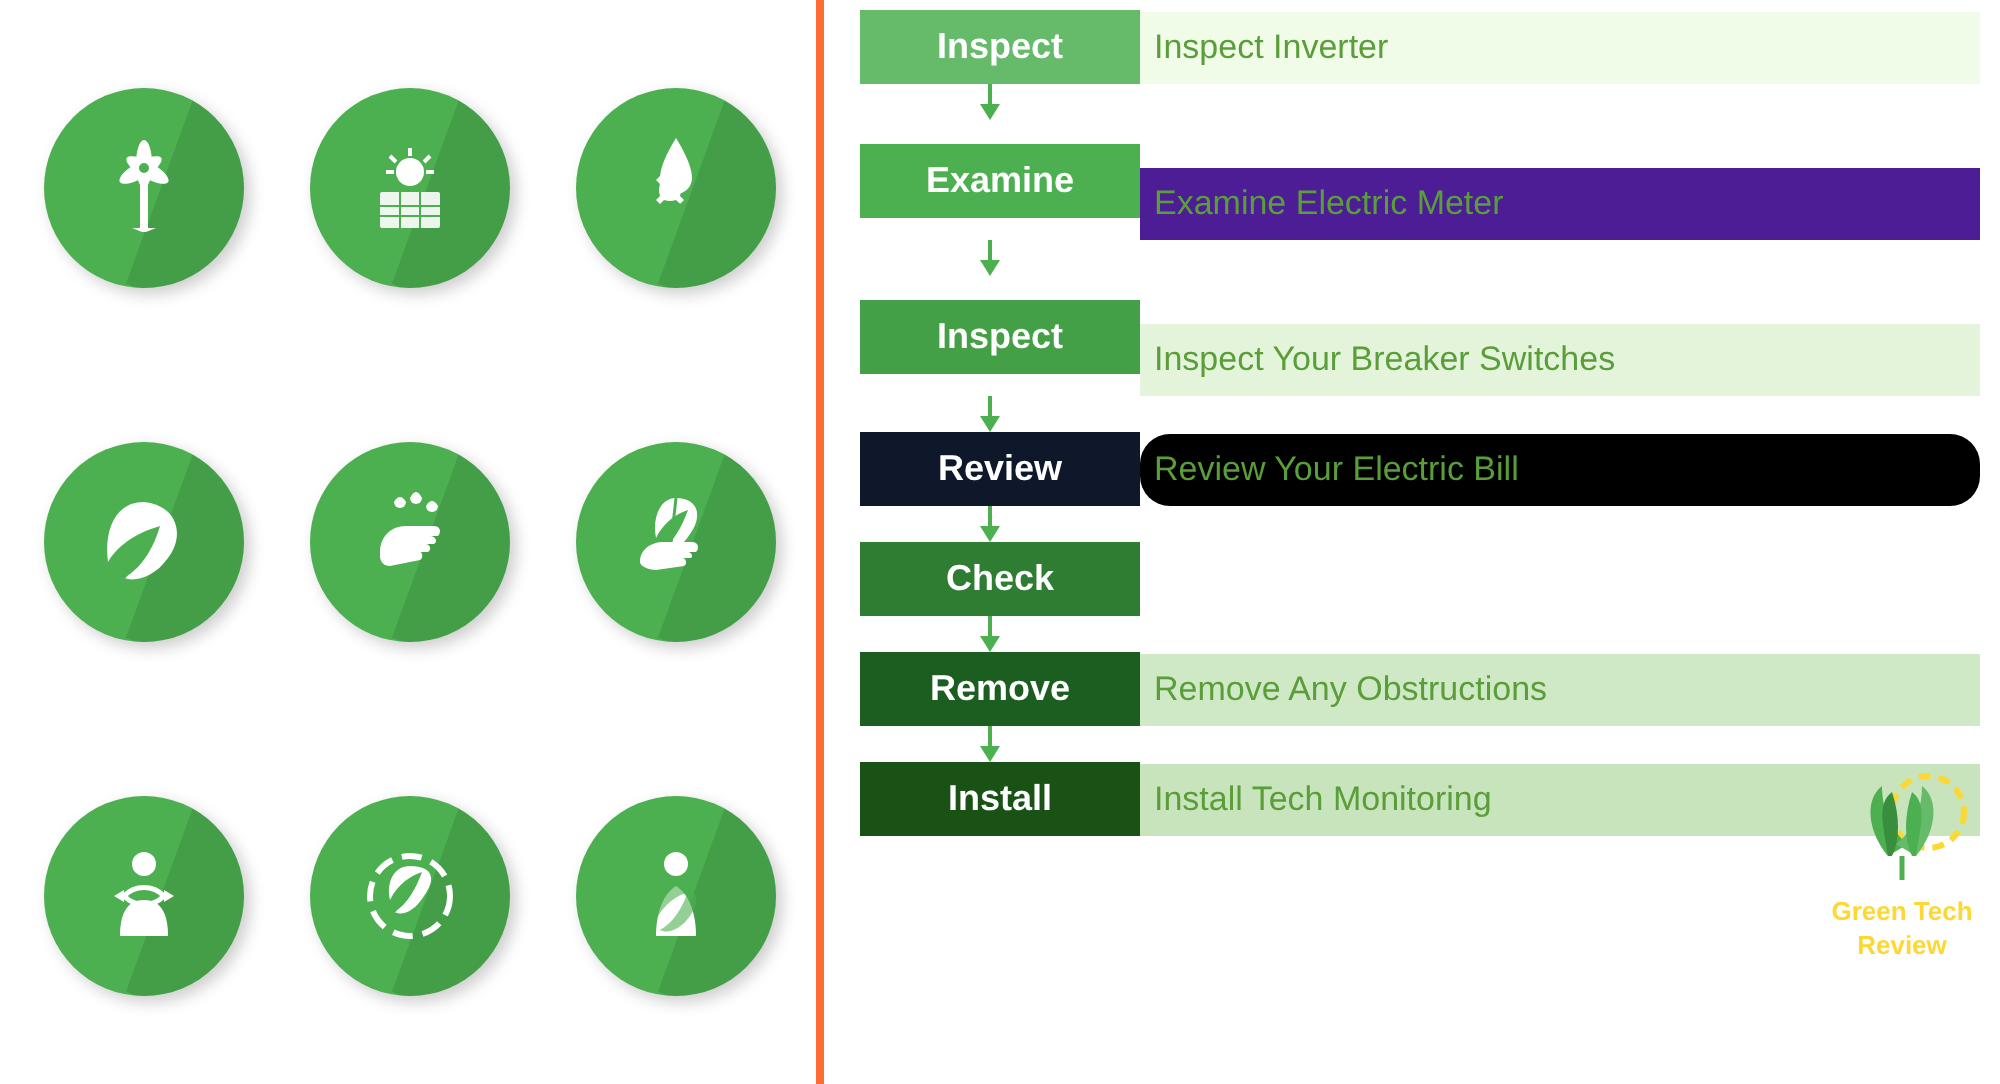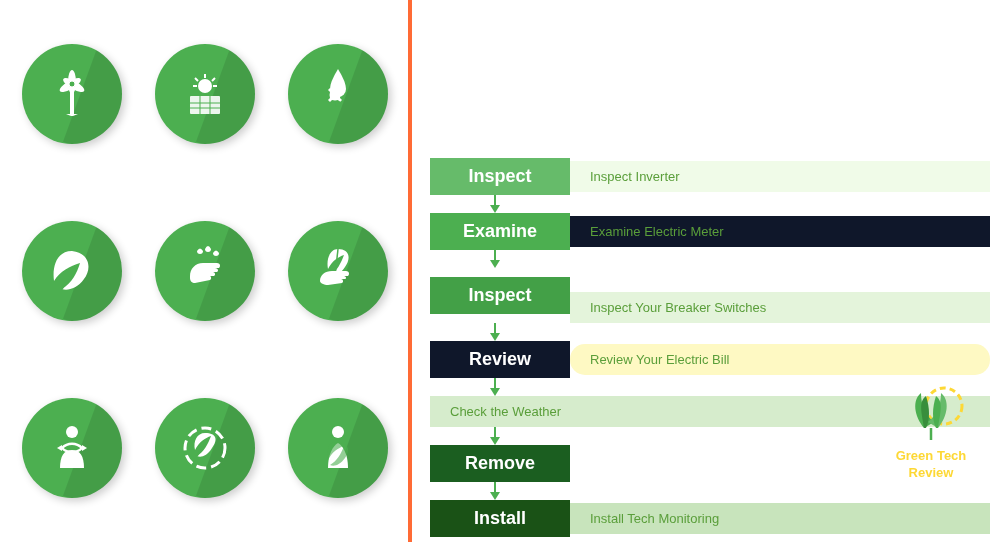--- a/index.html
+++ b/index.html
@@ -72,21 +72,20 @@
       bottom: 0;
     }
 
     
     .flowchart-section {
       flex: 1;
       display: flex;
       flex-direction: column;
       padding: 5px 10px 5px 20px;
       position: relative;
-      justify-content: flex-end;
     }
 
     .flow-item {
       display: flex;
       align-items: center;
       margin-bottom: 2px;
       position: relative;
     }
 
     .flow-step {
@@ -108,50 +107,50 @@
     .step-label-1 { background: #66BB6A; }
     .step-label-2 { background: #4CAF50; }
     .step-label-3 { background: #43A047; }
     .step-label-4 { background: #0f172a; }
     .step-label-5 { background: #2E7D32; }
     .step-label-6 { background: #1B5E20; }
     .step-label-7 { background: #1A5216; }
 
     .step-description {
       flex: 1;
-      padding: 8px 20px;
-      font-size: 13px;
+      padding: 8px 7px;
+      font-size: 17px;
       color: #5a9e3a;
     }
 
     .step-description-bg-1 { background: #f0fbe8; }
-    .step-description-bg-2 { background: #0f172a; }
+    .step-description-bg-2 { background: #4c1d95; margin-top: 24px; }
     .step-description-bg-3 { background: #e4f4db; margin-top: 24px; }
-    .step-description-bg-4 { background: #fef9c3; border-radius: 15px; }
+    .step-description-bg-4 { background: #000000; border-radius: 15px; }
     .step-description-bg-5 { background: #d6eccc; }
     .step-description-bg-6 { background: #cfe8c5; }
     .step-description-bg-7 { background: #c8e4bc; }
 
     .arrow-connector {
       display: flex;
       align-items: center;
       justify-content: flex-start;
       padding-left: 55px;
       height: 18px;
     }
 
     .arrow-connector svg {
       width: 20px;
       height: 18px;
     }
 
     
     .logo-container {
       position: absolute;
-      right: 24px;
+      right: 4px;
       bottom: 60px;
       display: flex;
       flex-direction: column;
       align-items: center;
     }
 
     .logo-graphic {
       width: 90px;
       height: 70px;
       position: relative;
@@ -329,32 +328,33 @@
     </div>
   </div>
         <div class="arrow-connector">
       <svg viewBox="0 0 20 18" xmlns="http://www.w3.org/2000/svg">
         <line x1="10" y1="0" x2="10" y2="12" stroke="#4CAF50" stroke-width="2"></line>
         <polygon points="5,10 15,10 10,18" fill="#4CAF50"></polygon>
       </svg>
     </div>
         <div class="flow-item" style="margin-bottom: 0px;">
     <div class="flow-step">
-      <div class="step-description step-description-bg-5">Check the Weather</div>
+      <div class="step-label step-label-5">Check</div>
     </div>
   </div>
         <div class="arrow-connector">
       <svg viewBox="0 0 20 18" xmlns="http://www.w3.org/2000/svg">
         <line x1="10" y1="0" x2="10" y2="12" stroke="#4CAF50" stroke-width="2"></line>
         <polygon points="5,10 15,10 10,18" fill="#4CAF50"></polygon>
       </svg>
     </div>
         <div class="flow-item" style="margin-bottom: 0px;">
     <div class="flow-step">
       <div class="step-label step-label-6">Remove</div>
+      <div class="step-description step-description-bg-6">Remove Any Obstructions</div>
     </div>
   </div>
         <div class="arrow-connector">
       <svg viewBox="0 0 20 18" xmlns="http://www.w3.org/2000/svg">
         <line x1="10" y1="0" x2="10" y2="12" stroke="#4CAF50" stroke-width="2"></line>
         <polygon points="5,10 15,10 10,18" fill="#4CAF50"></polygon>
       </svg>
     </div>
         <div class="flow-item" style="margin-bottom: 0px;">
     <div class="flow-step">

